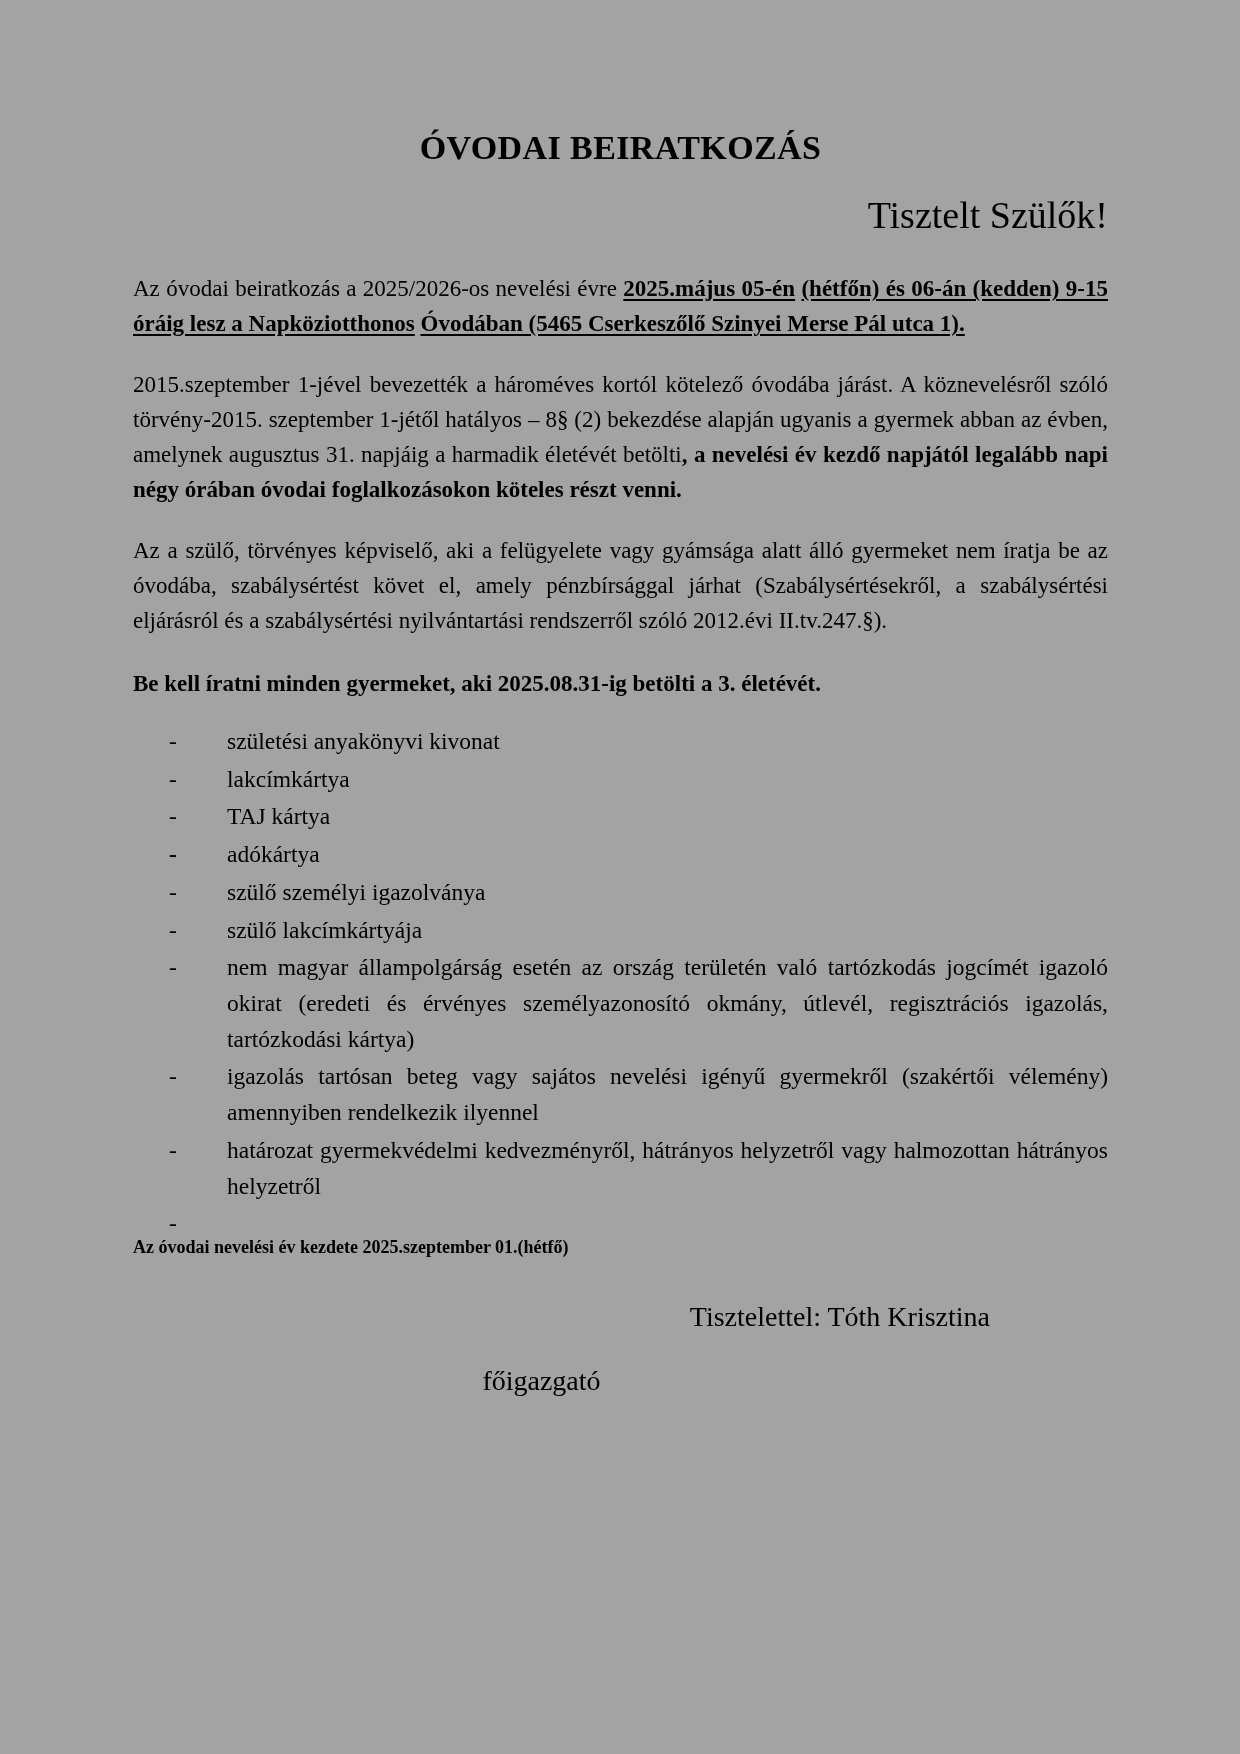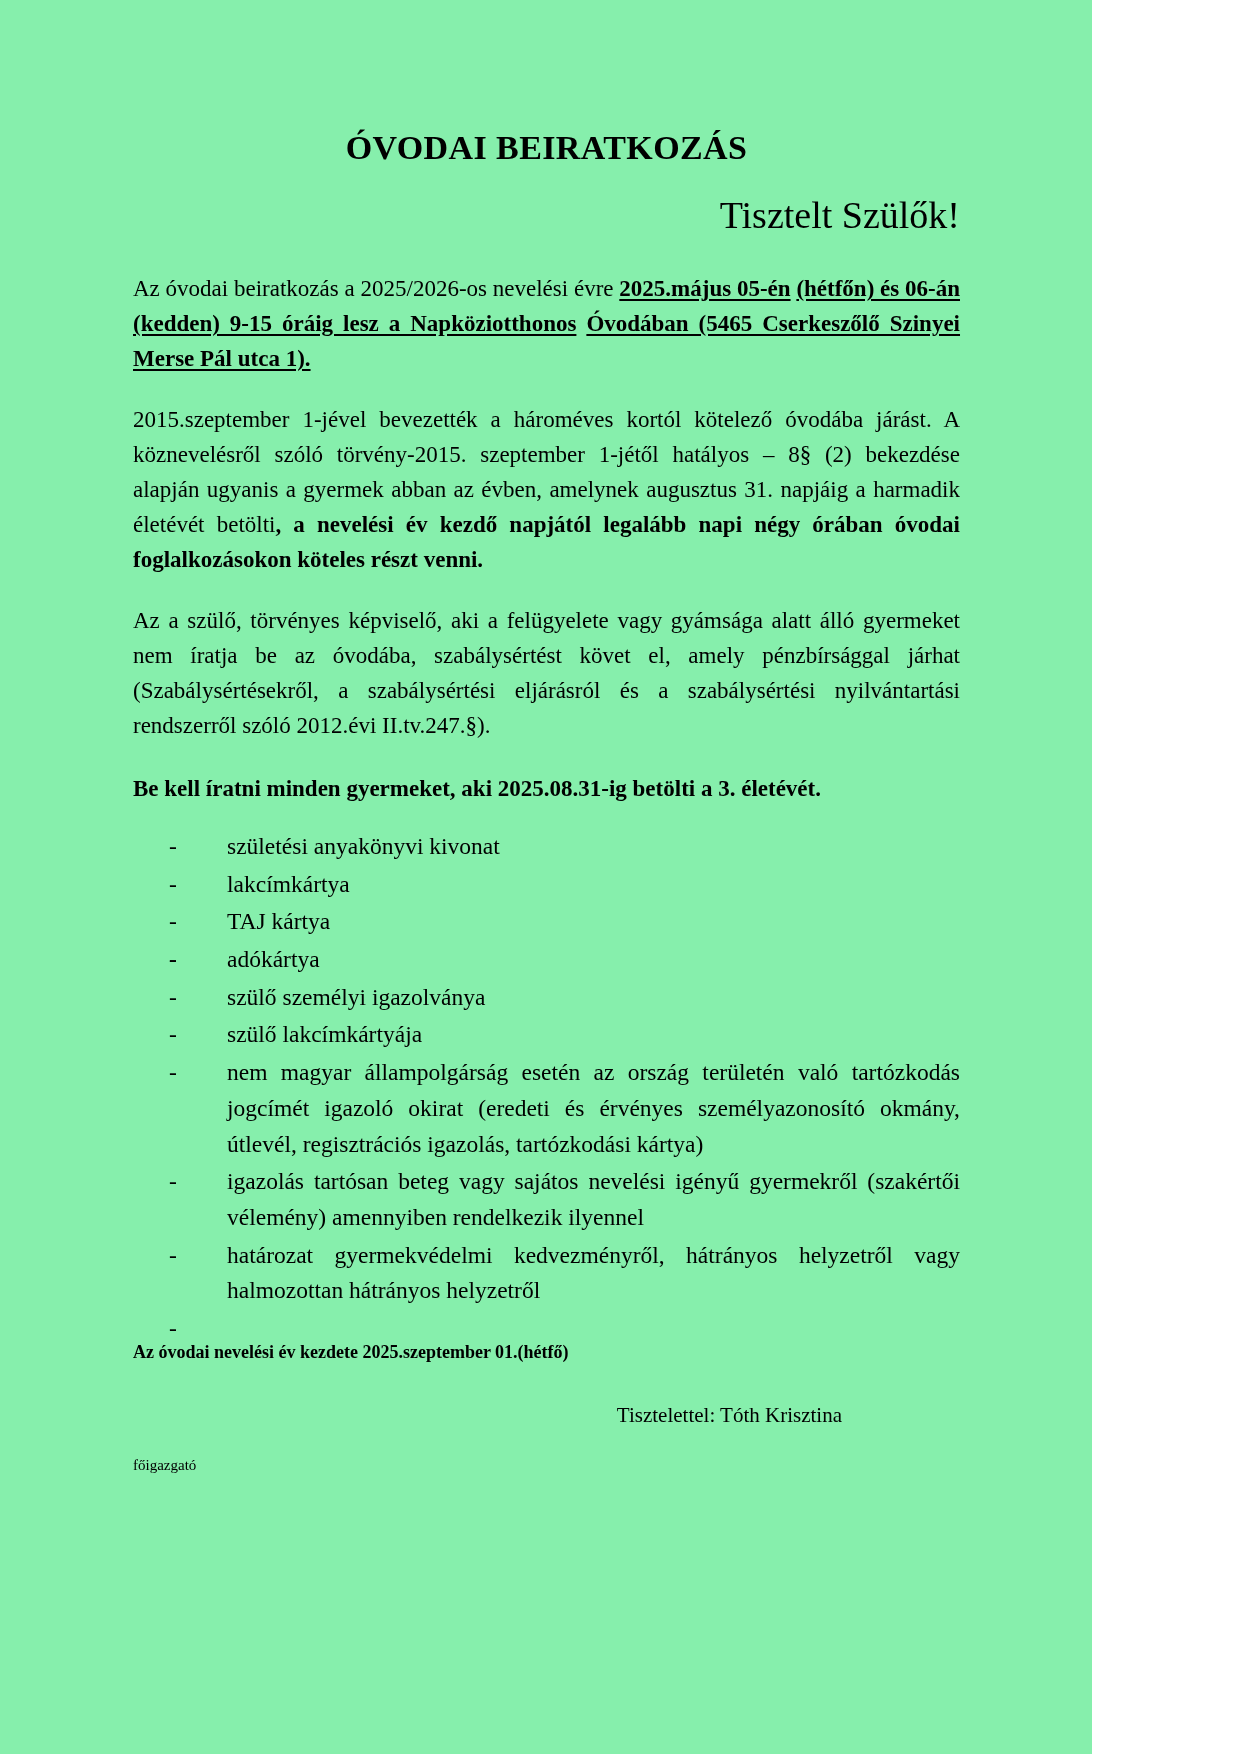--- a/index.html
+++ b/index.html
@@ -11,24 +11,24 @@
   body {
     width: 1240px;
     height: 1754px;
     font-family: "Liberation Serif", "DejaVu Serif", serif;
     color: #000000;
     -webkit-font-smoothing: antialiased;
   }
   .page {
     position: relative;
     box-sizing: border-box;
-    width: 1092px;
+    width: 1240px;
     height: 1754px;
     padding: 120px 132px 60px 133px;
-    background: #86efac;
+    background: #a3a3a3;
   }
   .doc-title {
     font-size: 34px;
     font-weight: bold;
     text-align: center;
     letter-spacing: 0.4px;
     margin: 8px 0 0 0;
     line-height: 1.2;
   }
   .doc-subtitle {
@@ -82,30 +82,30 @@
     top: 0;
   }
   .closing-bold {
     font-size: 18px;
     font-weight: bold;
     text-align: left;
     margin: 30px 0 0 0;
     line-height: 1.52;
   }
   .sign-line {
-    font-size: 21px;
+    font-size: 28px;
     line-height: 1.52;
     text-align: right;
     margin: 34px 0 0 0;
     padding-right: 118px;
   }
   .sign-role {
-    font-size: 15px;
+    font-size: 28px;
     line-height: 1.52;
-    text-align: left;
+    text-align: center;
     margin: 22px 0 0 0;
     padding-right: 158px;
   }
 </style>
 </head>
 <body>
 
 <div class="page">
 
   <h1 class="doc-title">ÓVODAI BEIRATKOZÁS</h1>

